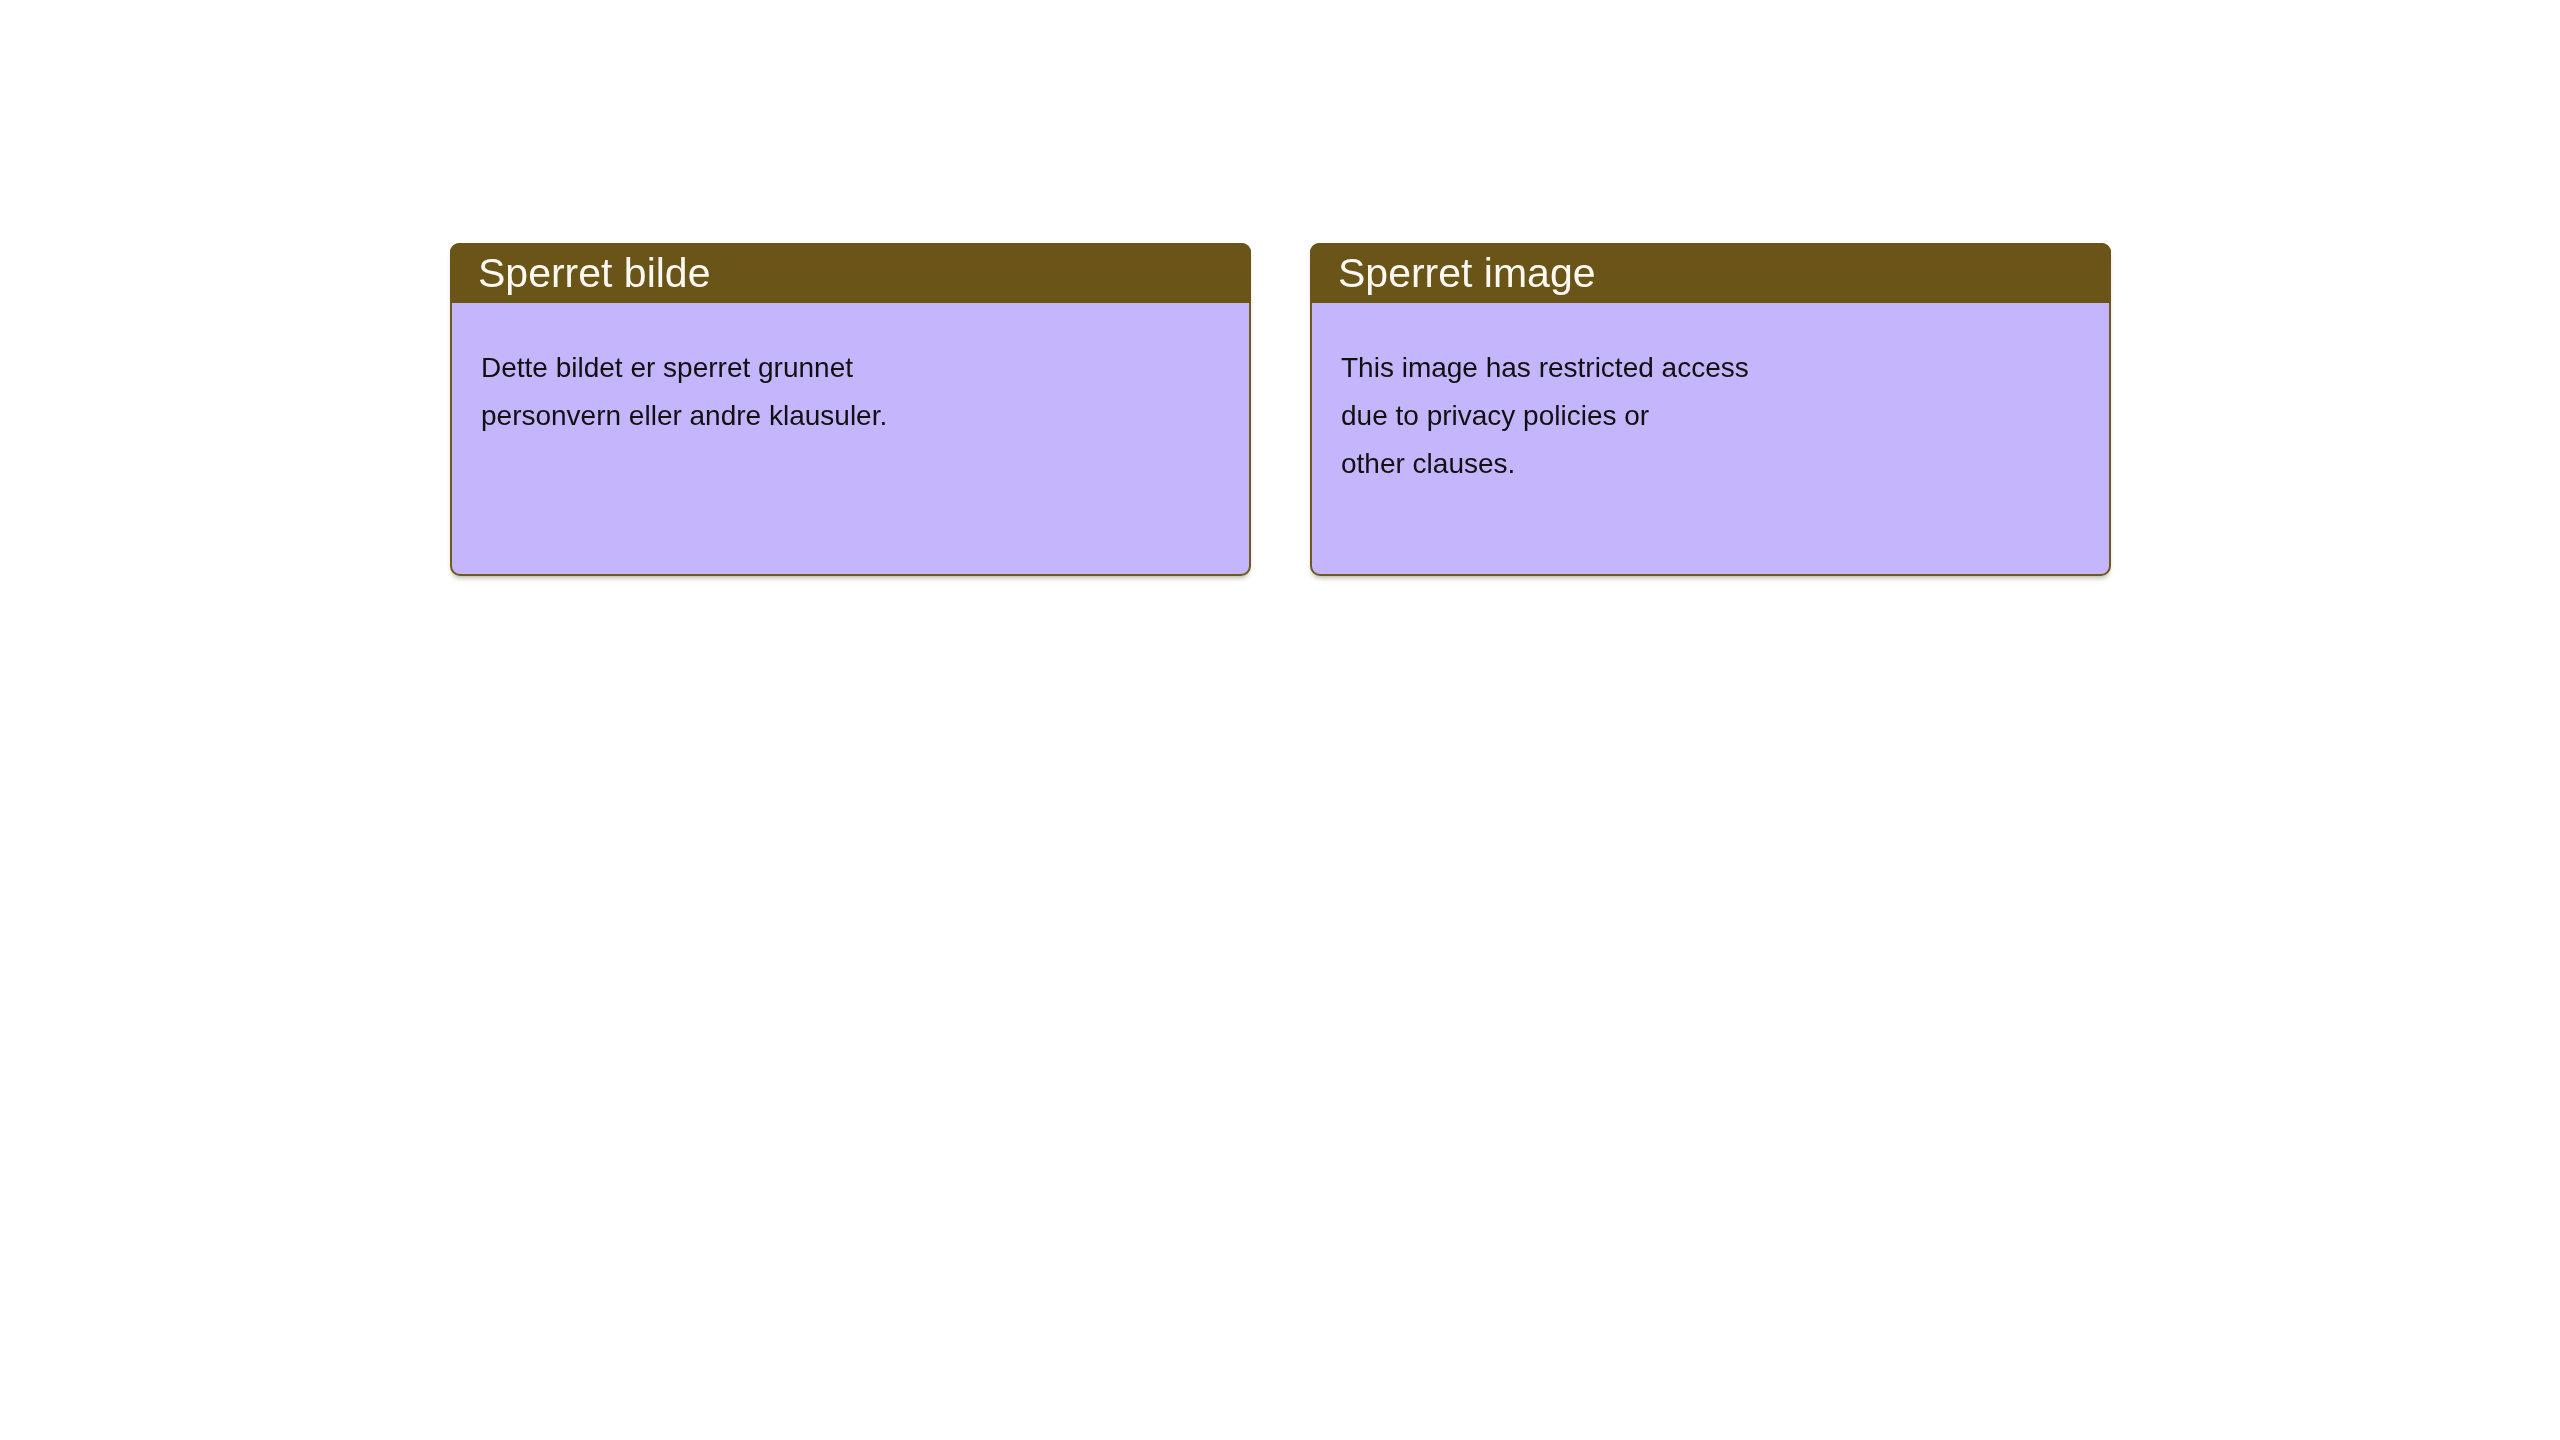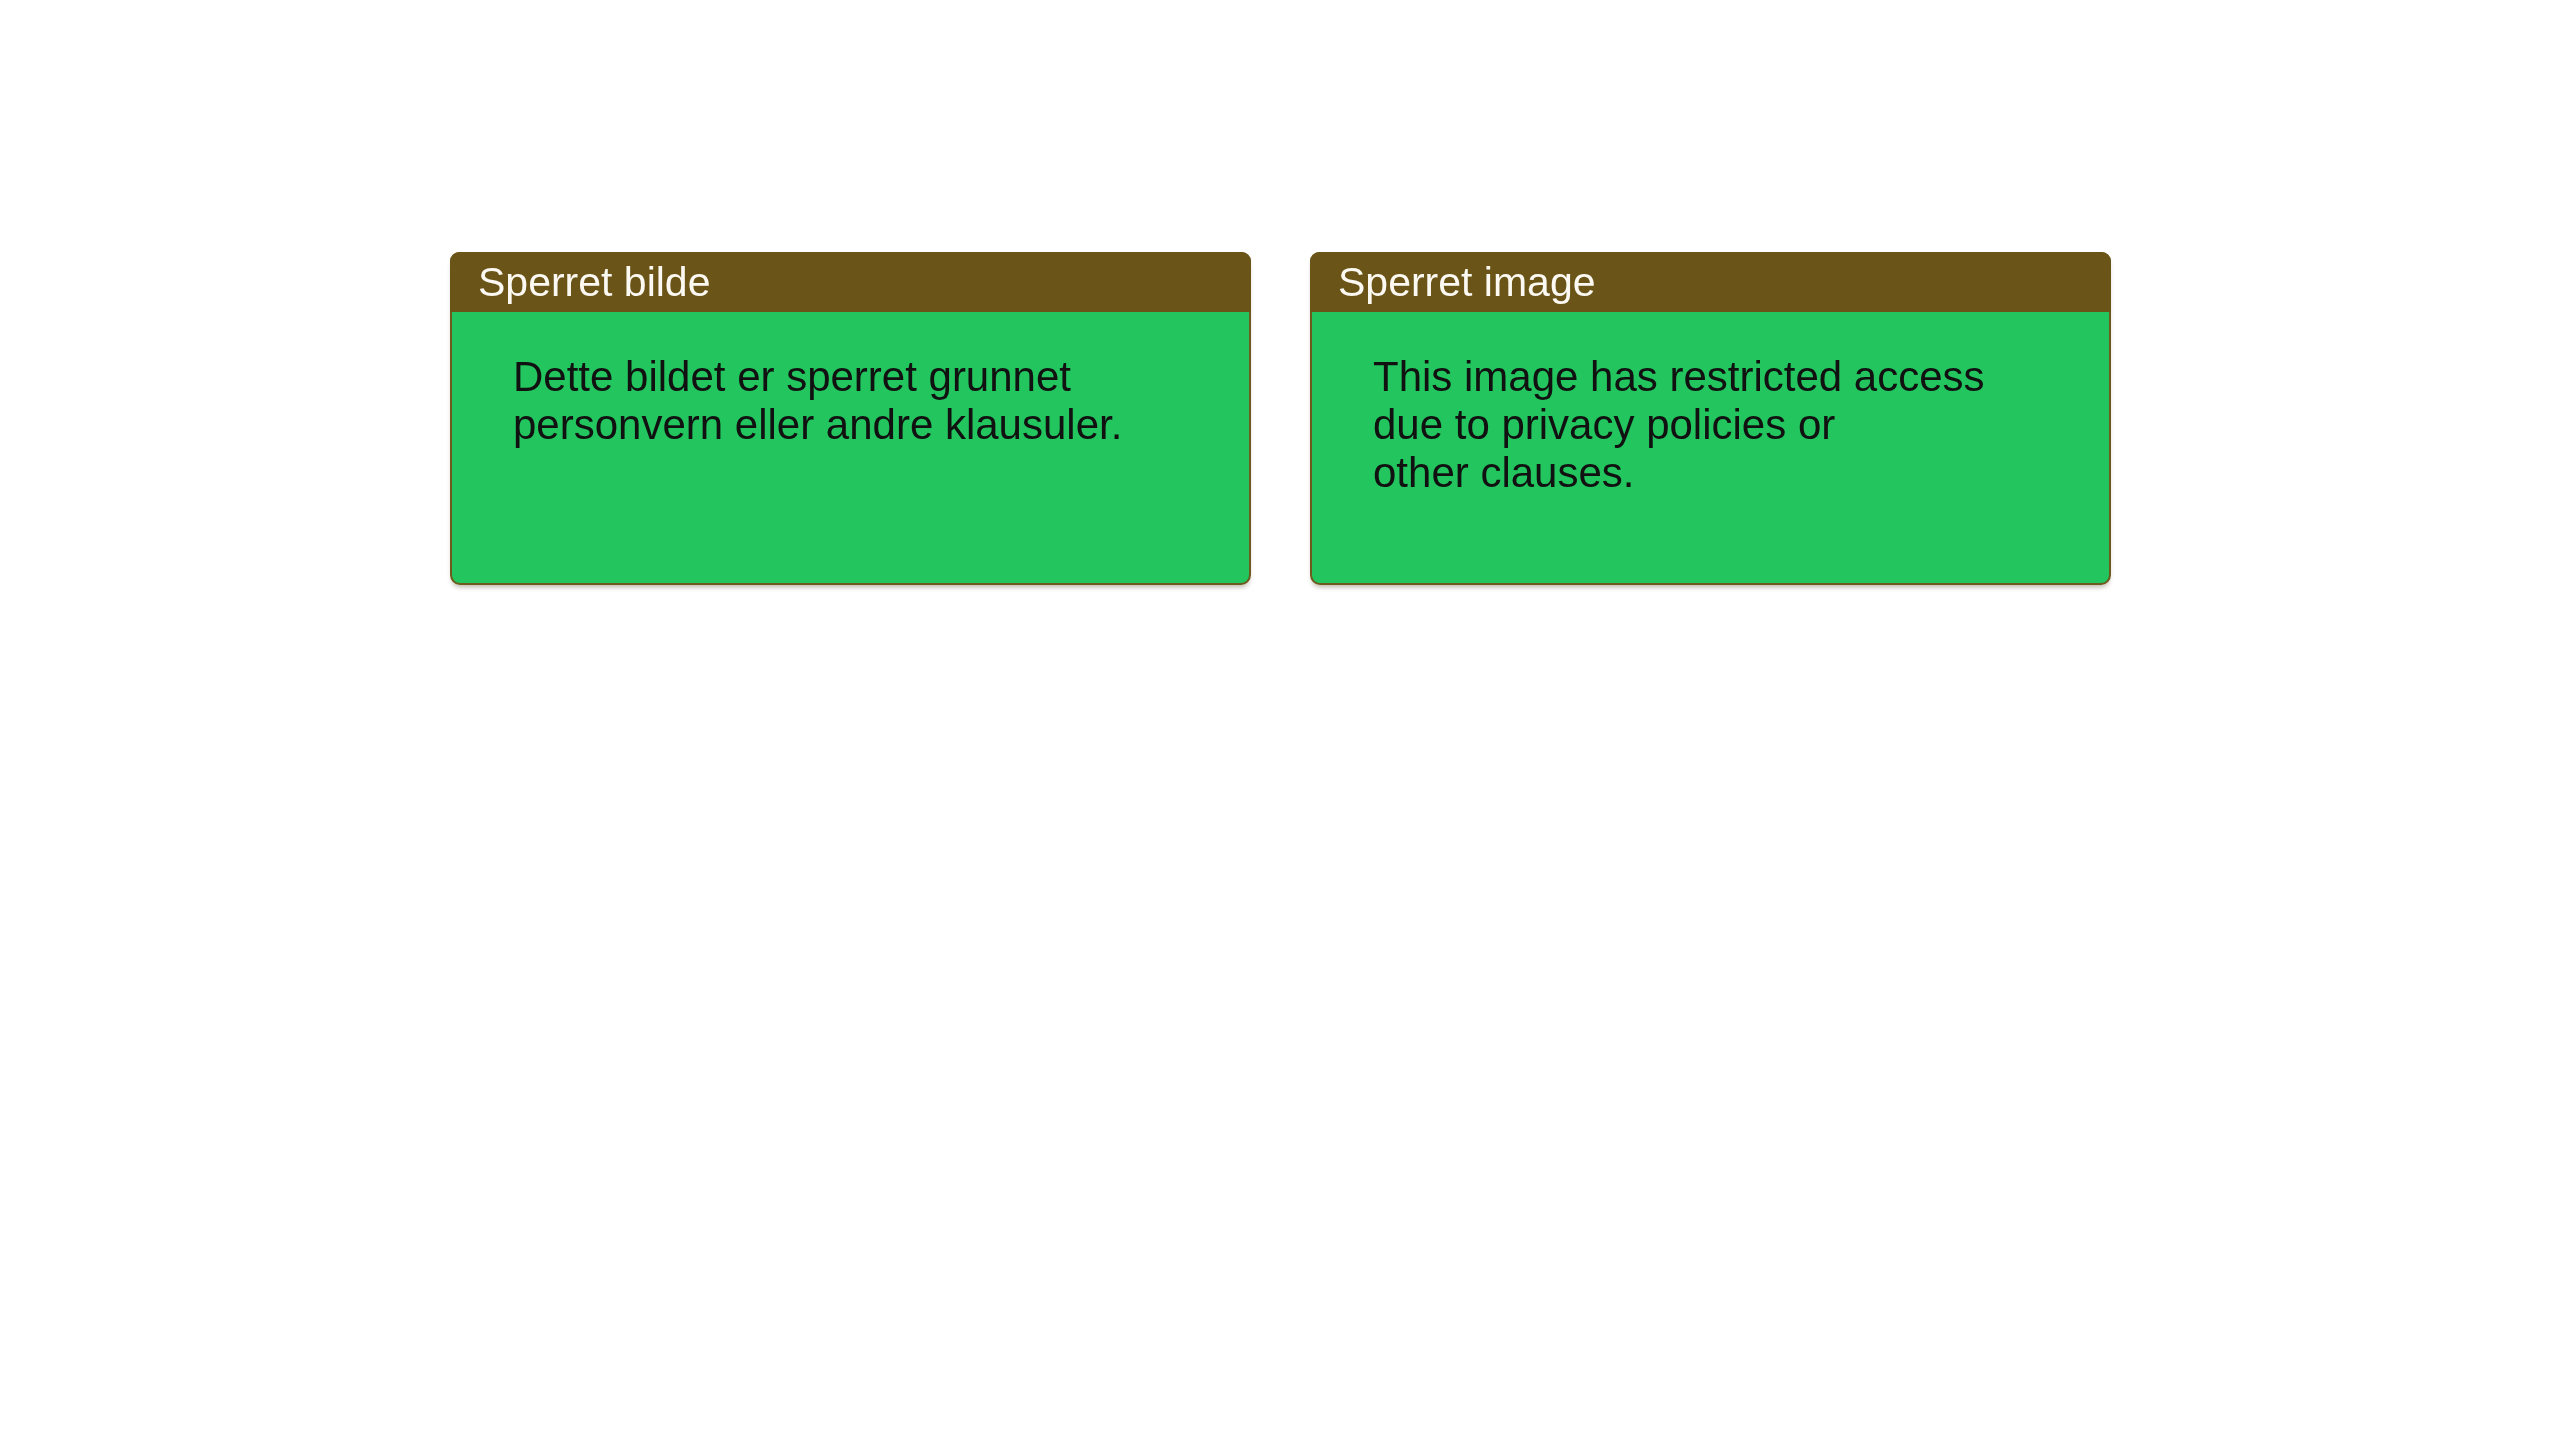--- a/index.html
+++ b/index.html
@@ -13,24 +13,24 @@
   html, body {
     width: 2560px;
     height: 1440px;
     background: var(--page-bg);
     font-family: "Liberation Sans", sans-serif;
     overflow: hidden;
     position: relative;
   }
   .card {
     position: absolute;
-    top: 252px;
+    top: 243px;
     width: 801px;
     height: 333px;
-    background: #22c55e;
+    background: #c4b5fd;
     border: 2px solid var(--card-border);
     border-radius: 10px;
     box-shadow: 0 4px 5px -2px rgba(60, 45, 10, 0.35);
   }
   .card.card-no { left: 450px; }
   .card.card-en { left: 1310px; }
   .card-header {
     background: var(--header-bg);
     height: 60px;
     margin: -2px -2px 0 -2px;
@@ -38,24 +38,23 @@
     display: flex;
     align-items: center;
     padding-left: 28px;
     color: var(--header-text);
     font-size: 41px;
     line-height: 1;
   }
   .card-body {
     padding: 41px 30px 0 29px;
     color: var(--body-text);
-    font-size: 42px;
+    font-size: 28px;
     line-height: 48px;
     white-space: pre-line;
-    margin-left: 32px;
   }
 </style>
 </head>
 <body>
 
 <div class="card card-no">
   <div class="card-header">Sperret bilde</div>
   <div class="card-body">Dette bildet er sperret grunnet
 personvern eller andre klausuler.</div>
 </div>

